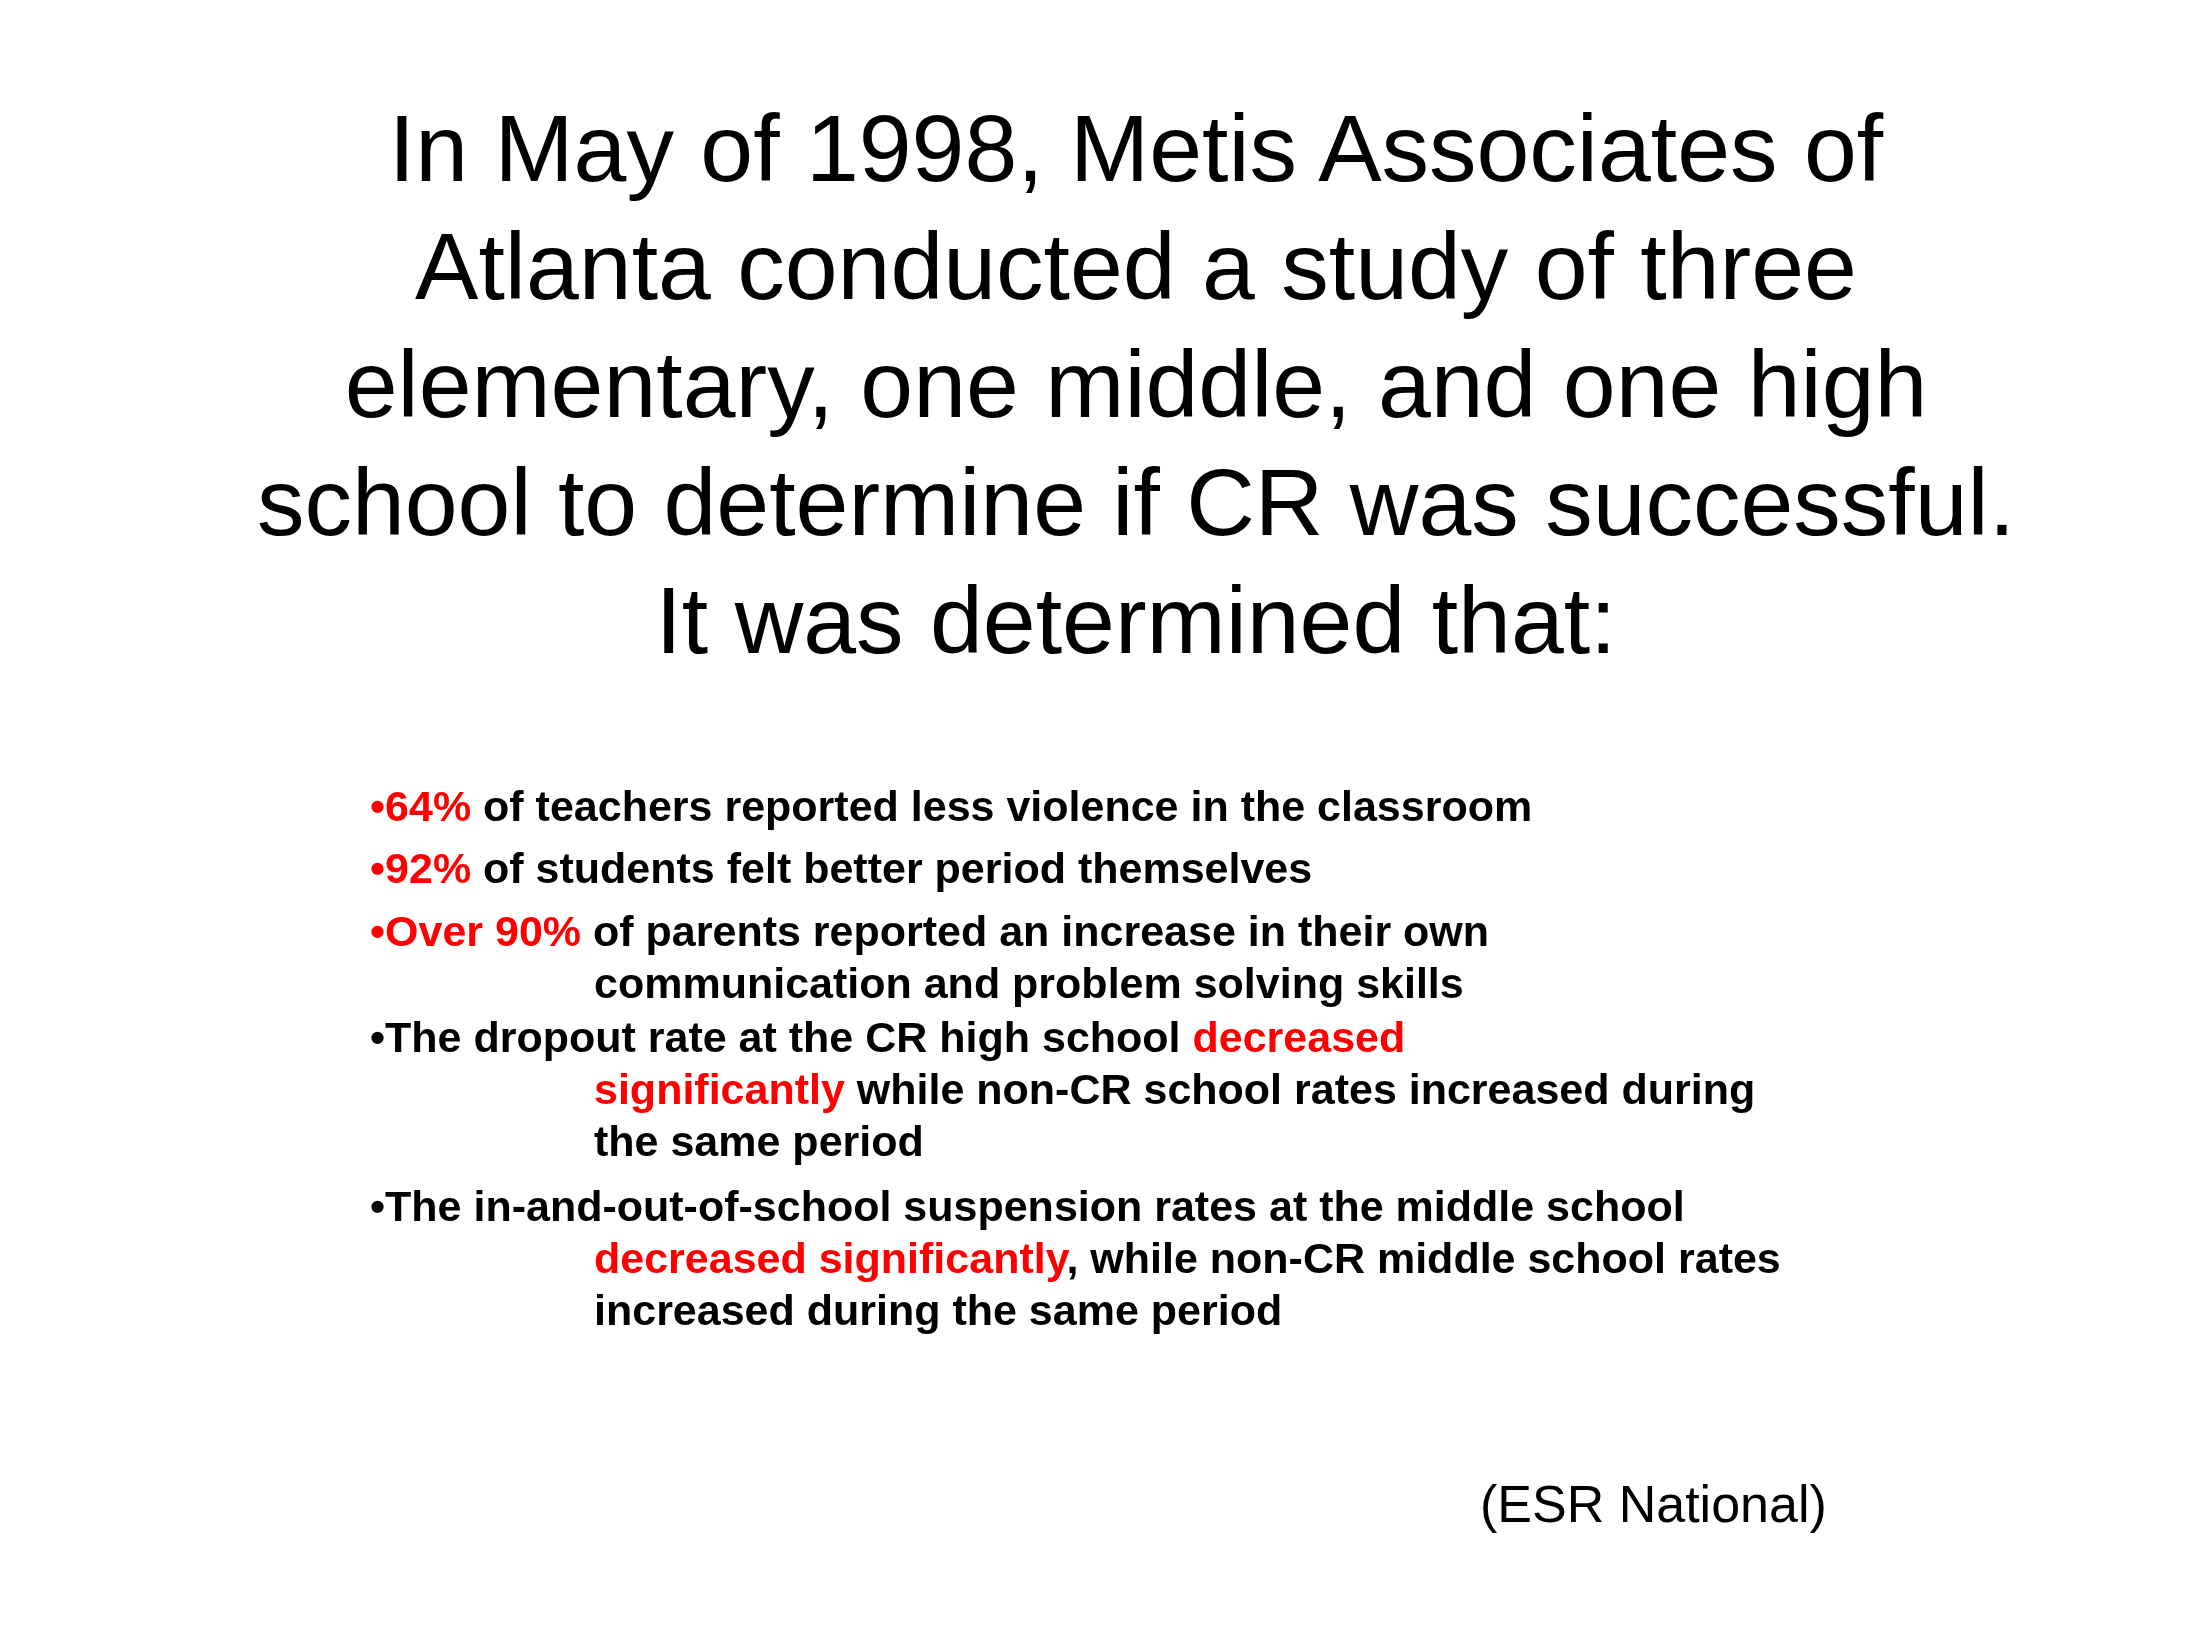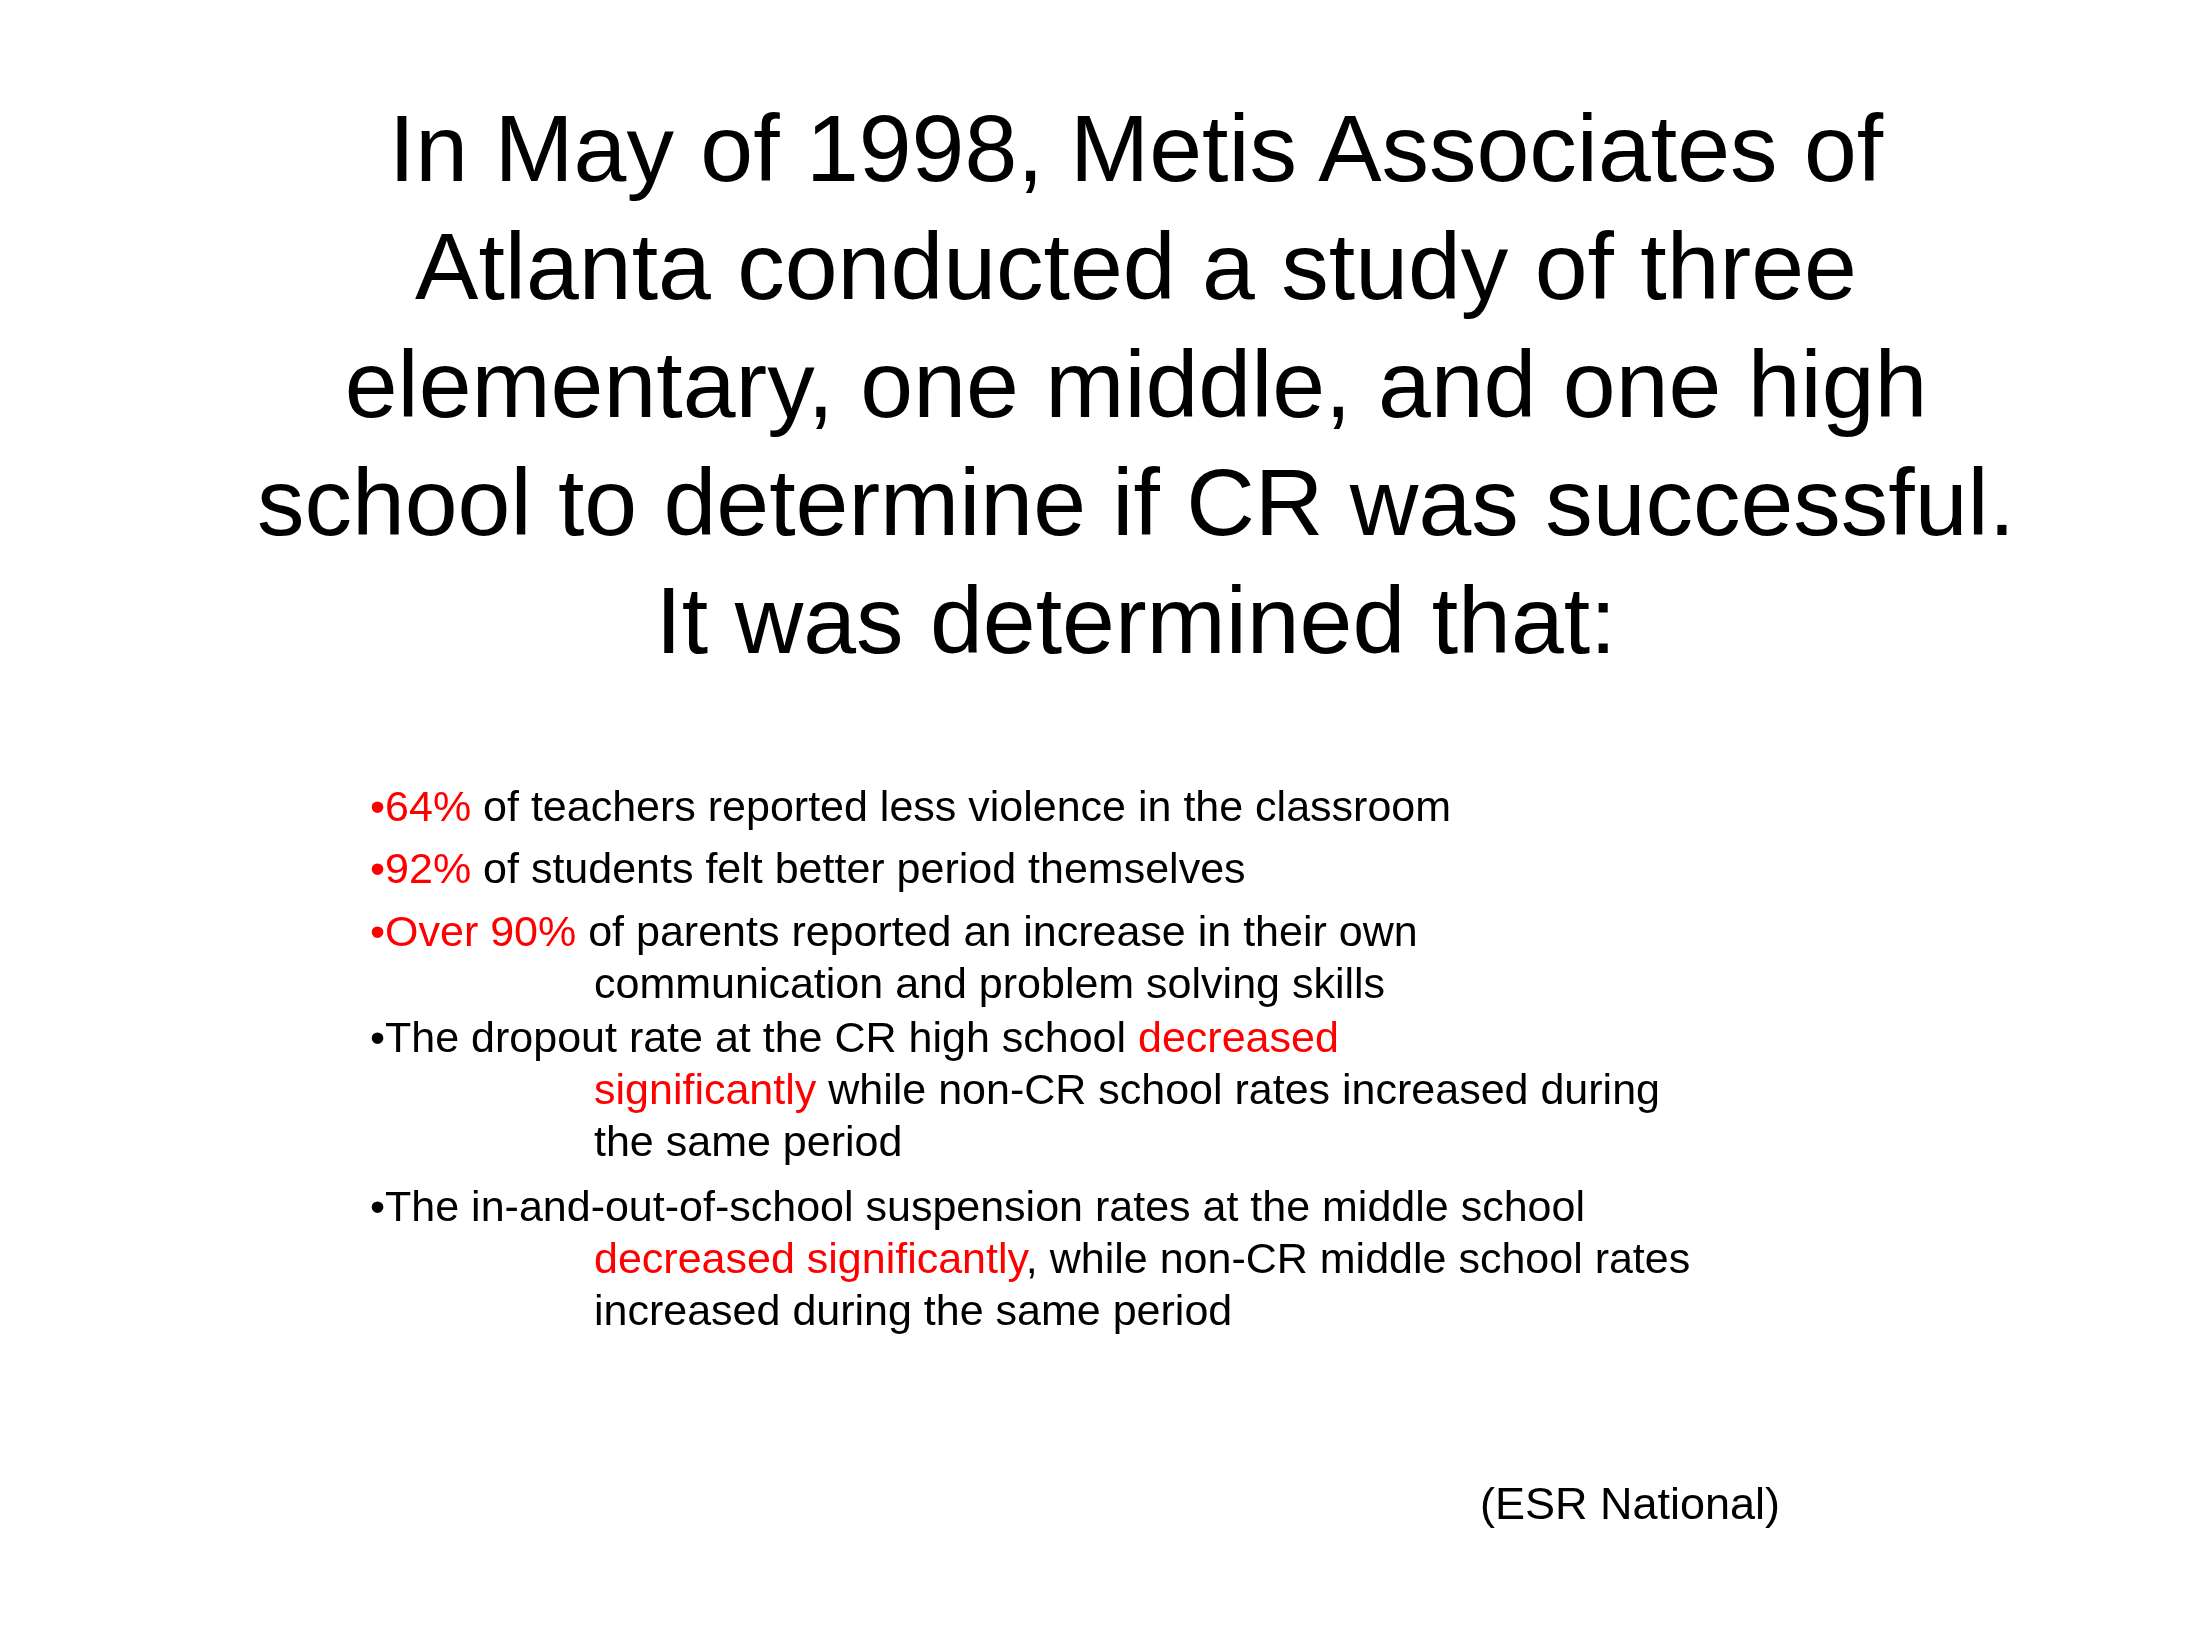--- a/index.html
+++ b/index.html
@@ -33,29 +33,30 @@
     left:370px;top:780px;
     width:1643px;
     font-size:43px;
     line-height:52px;
   }
   .bullet{
     white-space:pre-line;
     padding-left:224px;   
     text-indent:-224px;   
     margin:0;
+    font-weight:bold;
   }
   .bullet + .bullet{margin-top:10.3px;}
   .bullets .bullet:nth-child(4){margin-top:2px;}
   .bullets .bullet:nth-child(5){margin-top:13.8px;}
   .red{color:var(--red);}
   .attribution{
     position:absolute;
     left:1480px;top:1480px;
-    font-size:45px;
+    font-size:52px;
     line-height:48px;
     white-space:nowrap;
   }
 </style>
 </head>
 <body>
 
 <div class="slide">
   <h1 class="title">In May of 1998, Metis Associates of
 Atlanta conducted a study of three

